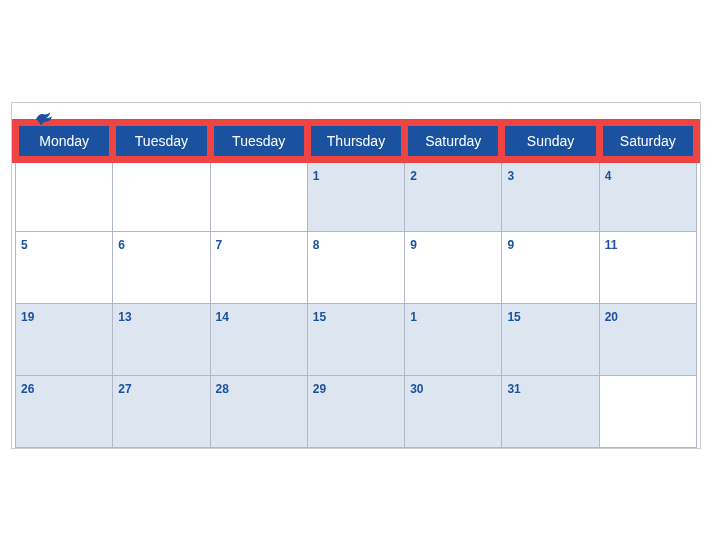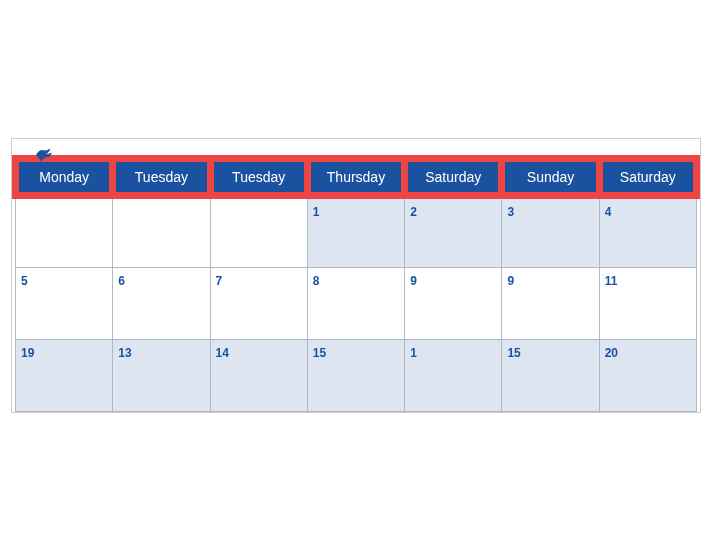--- a/index.html
+++ b/index.html
@@ -150,15 +150,24 @@
         </tr>
         <tr class="row-odd">
           <td><span class="day-num">19</span></td>
           <td><span class="day-num">13</span></td>
           <td><span class="day-num">14</span></td>
           <td><span class="day-num">15</span></td>
           <td><span class="day-num">1</span></td>
           <td><span class="day-num">15</span></td>
           <td><span class="day-num">20</span></td>
         </tr>
+        <tr class="row-odd">
+          <td><span class="day-num">26</span></td>
+          <td><span class="day-num">27</span></td>
+          <td><span class="day-num">28</span></td>
+          <td><span class="day-num">29</span></td>
+          <td><span class="day-num">30</span></td>
+          <td><span class="day-num">31</span></td>
+          <td class="empty"></td>
+        </tr>
       </tbody>
   </table>
 </div>
 
 </body></html>

